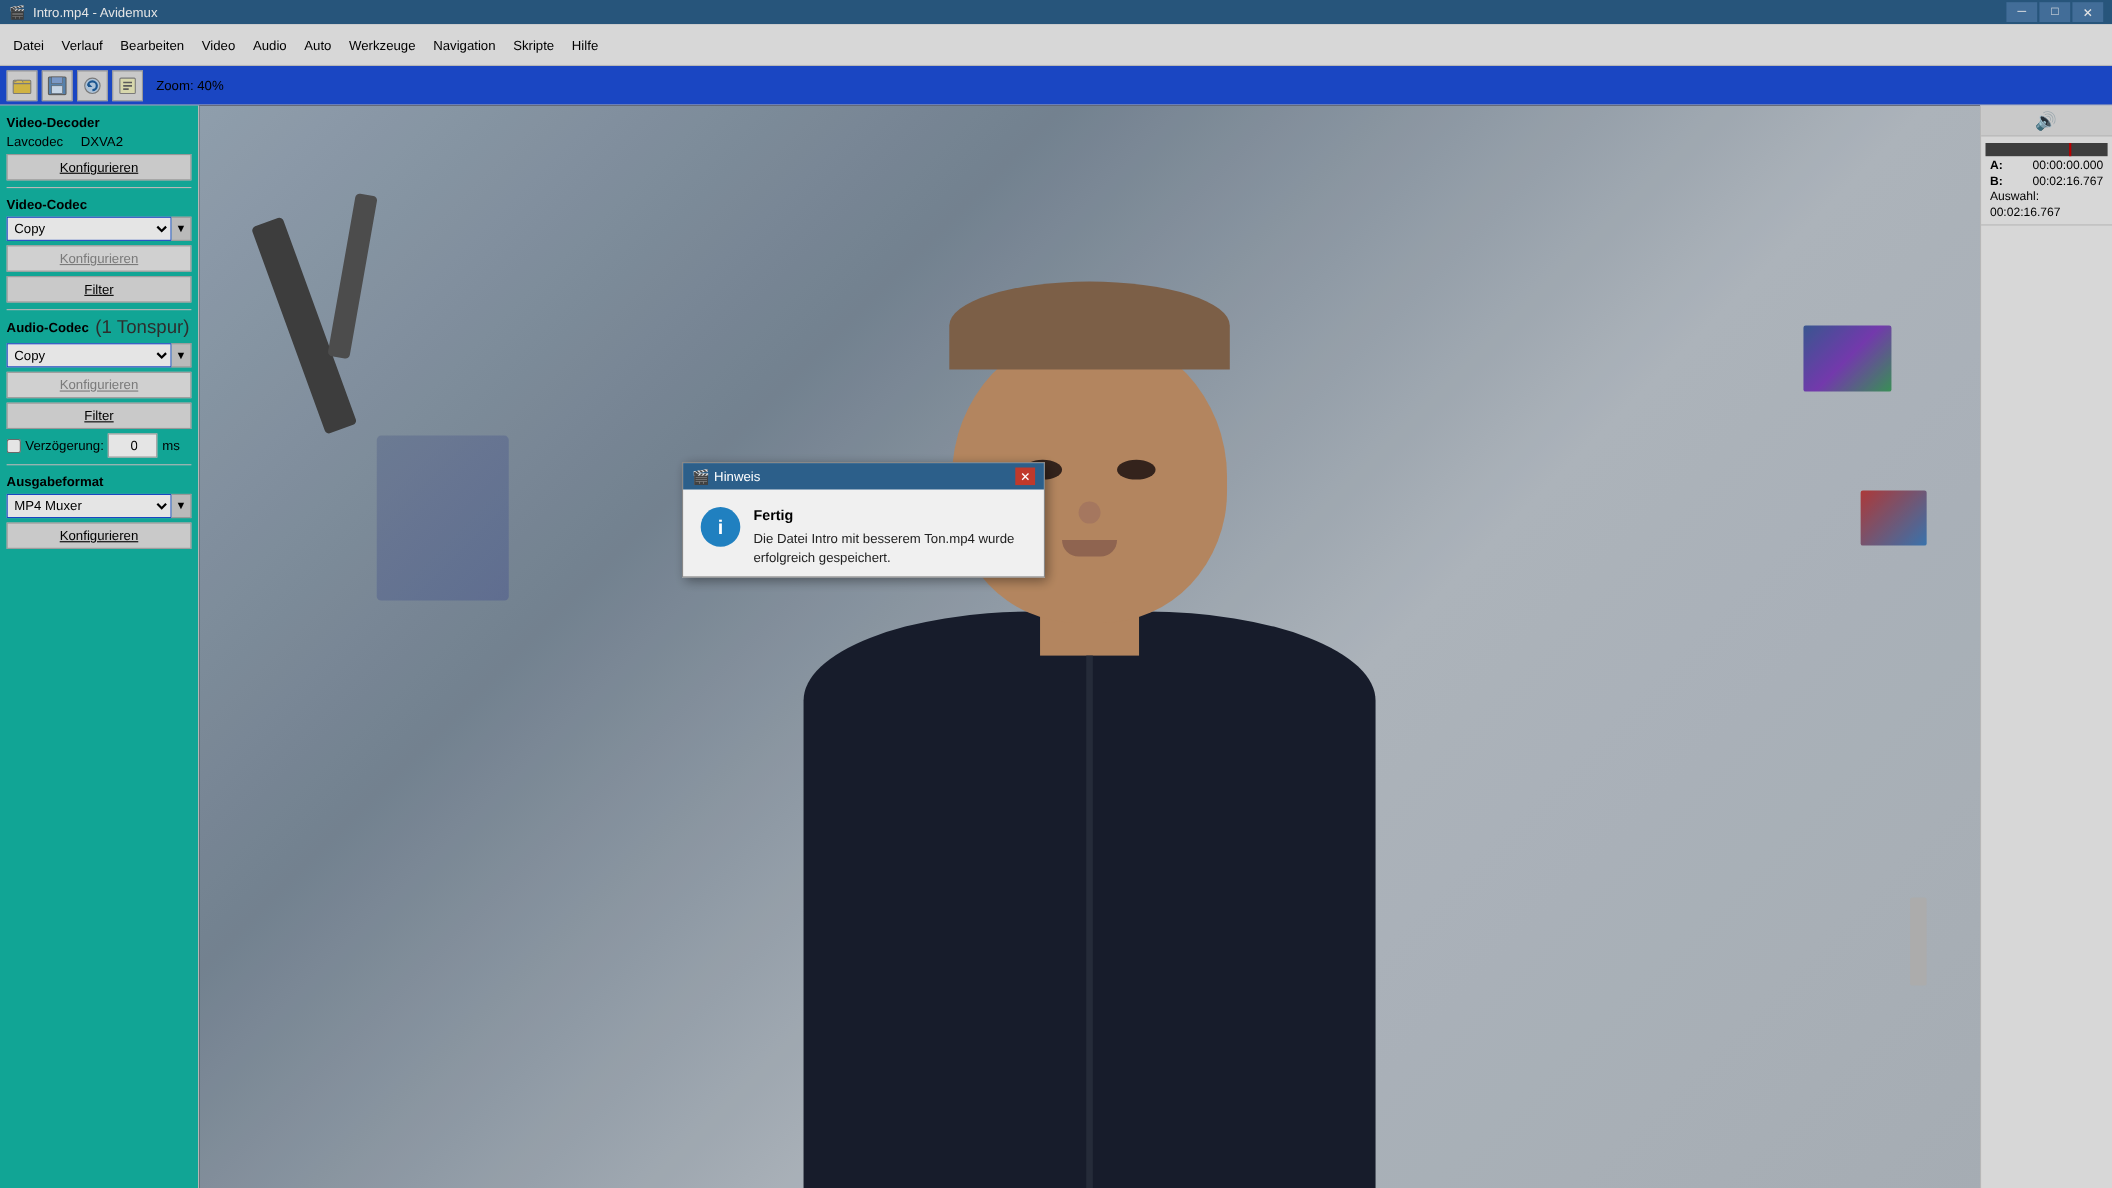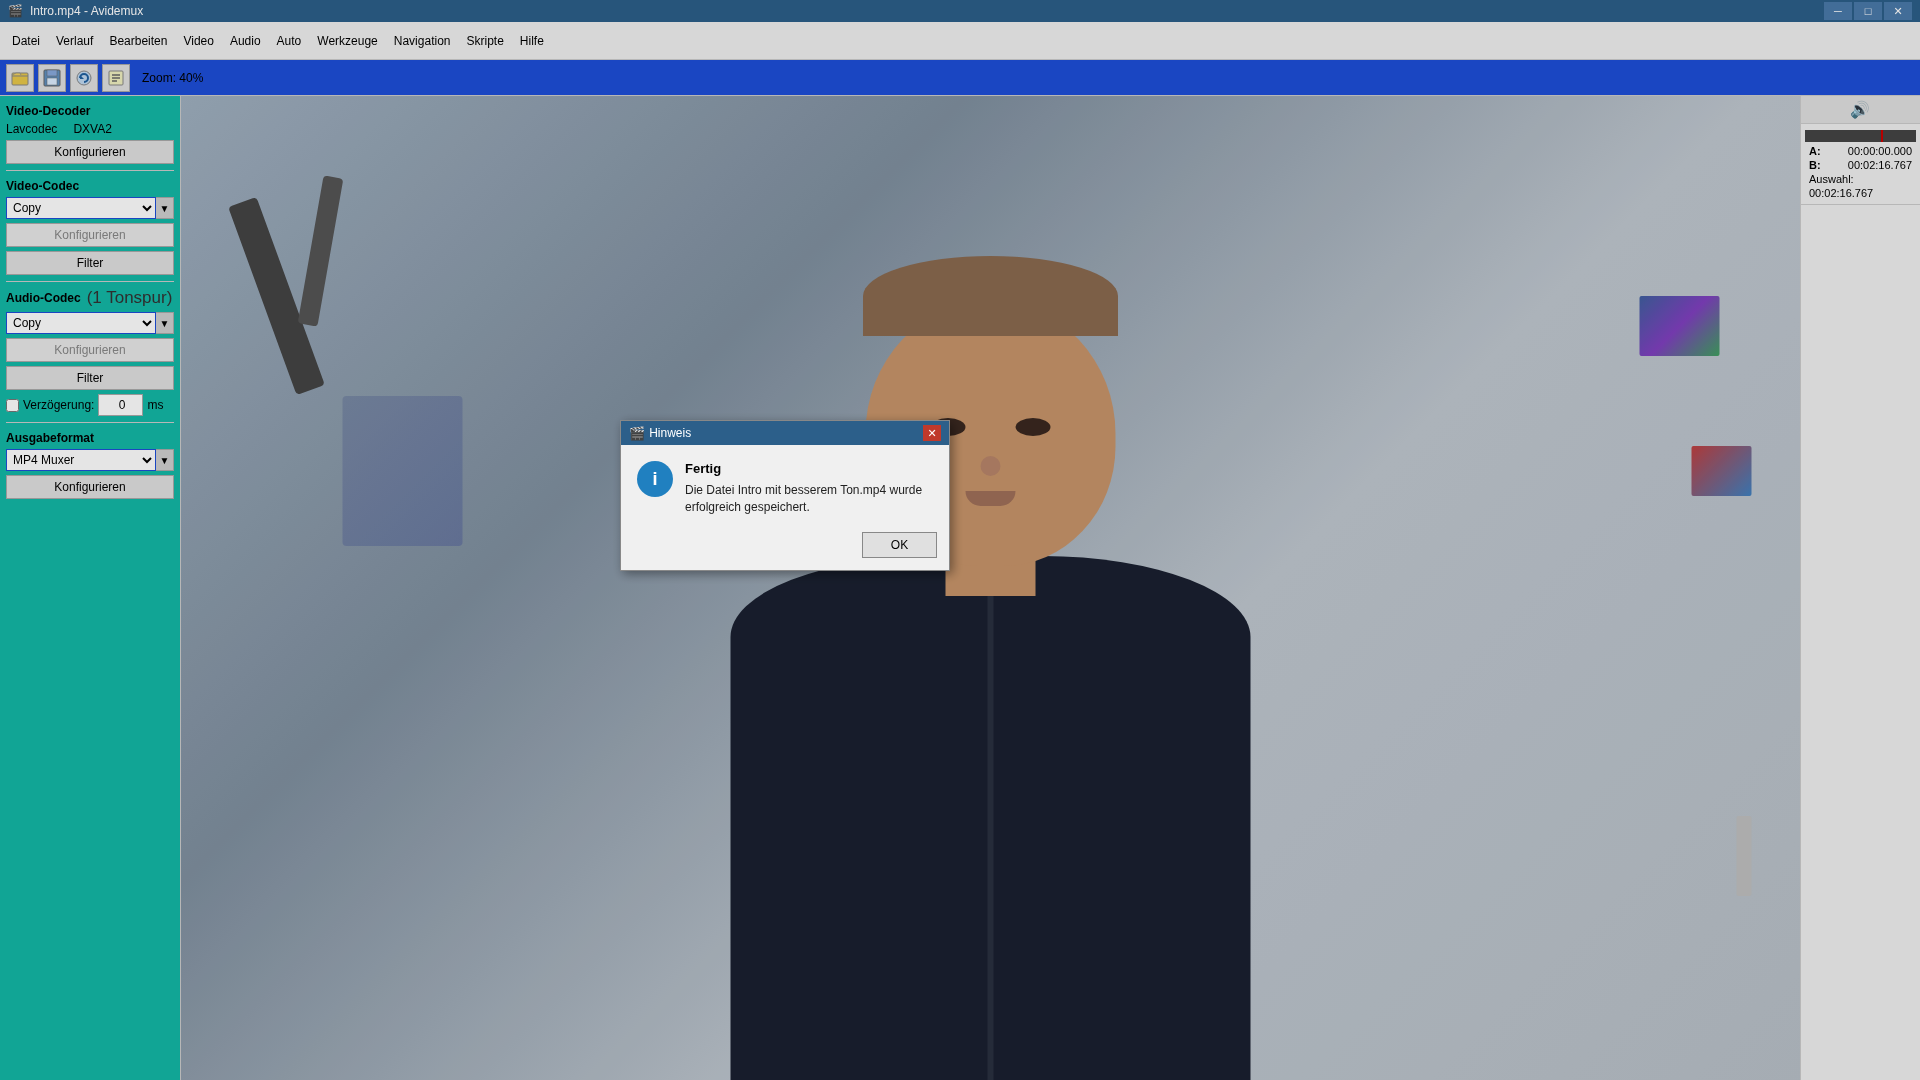--- a/index.html
+++ b/index.html
@@ -125,20 +125,21 @@
       height: 24px;
       background: #e0e0e0;
       border: 1px solid #aaa;
       cursor: pointer;
       font-size: 12px;
       text-align: center;
       display: flex;
       align-items: center;
       justify-content: center;
       margin-bottom: 4px;
+      text-decoration: underline;
     }
     .sidebar-btn:disabled {
       color: #888;
       cursor: default;
       background: #e8e8e8;
     }
     .select-row {
       display: flex;
       align-items: center;
       margin-bottom: 4px;
@@ -544,17 +545,14 @@
     </div>
     <div id="dialog-content">
       <div id="dialog-icon">
         <span>i</span>
       </div>
       <div id="dialog-text">
         <div id="dialog-title">Fertig</div>
         <div id="dialog-message">Die Datei Intro mit besserem Ton.mp4 wurde erfolgreich gespeichert.</div>
       </div>
     </div>
-    <div id="dialog-buttons">
-      <button id="ok-button">OK</button>
-    </div>
   </div>
 </div>
 
 </body></html>

